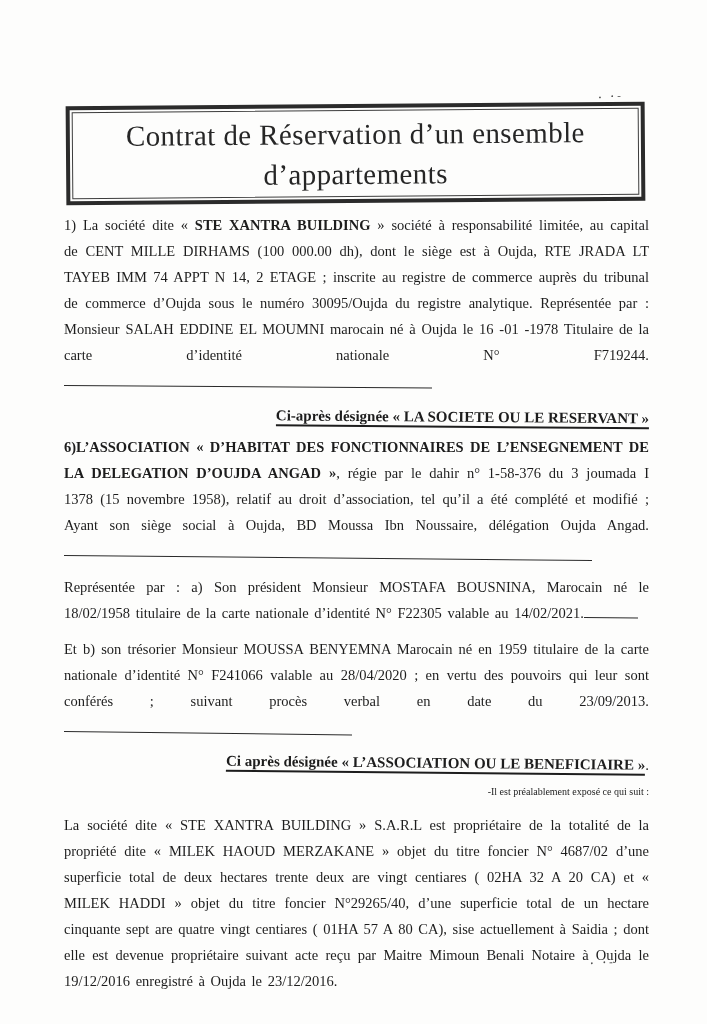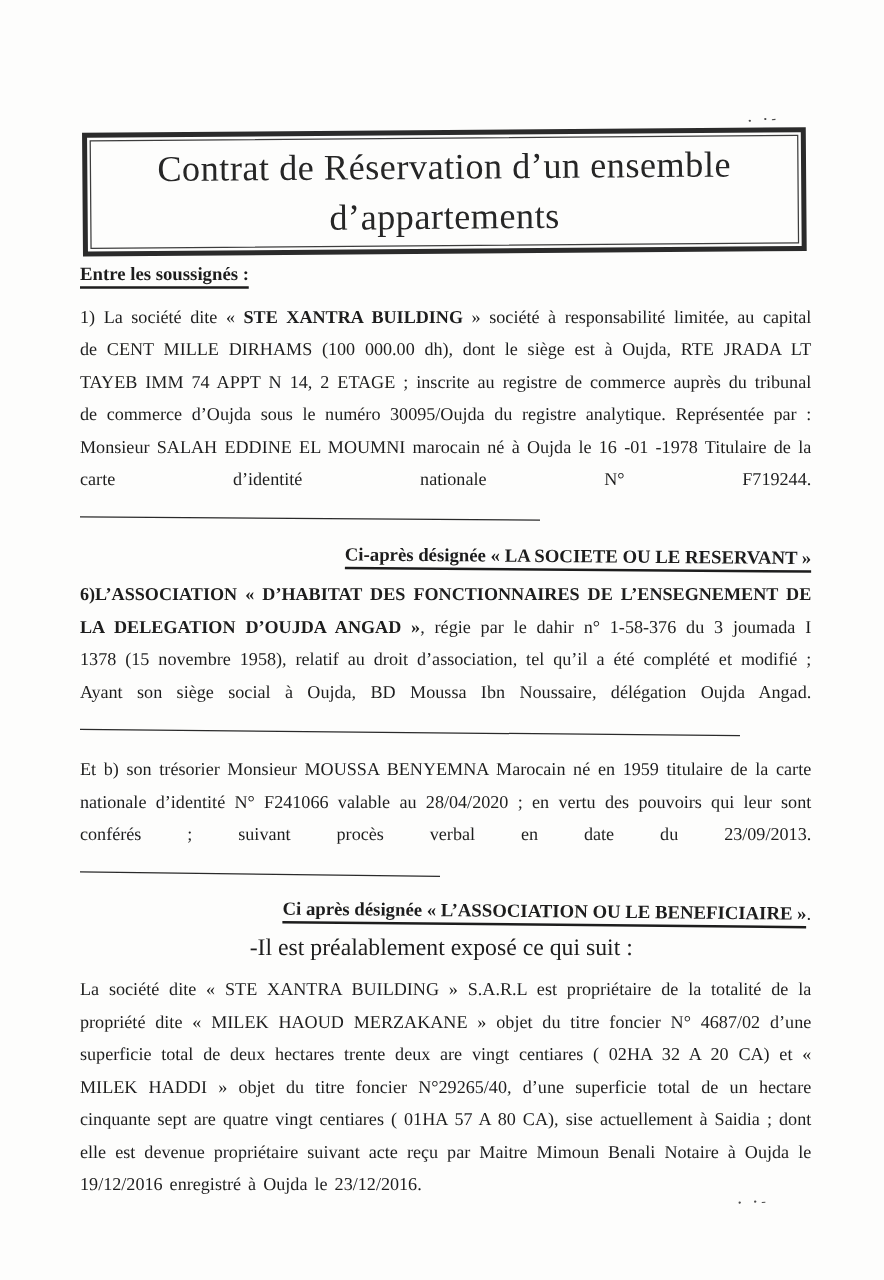--- a/index.html
+++ b/index.html
@@ -37,21 +37,21 @@
   .para{
     font-size:14.5px;line-height:26px;text-align:justify;
     margin:0 0 10px 0;word-spacing:2px;
   }
   .para b{font-weight:bold;}
 
   .designation{font-size:15px;text-align:right;margin:0 0 4px 0;line-height:24px;}
   .designation.first{transform:rotate(0.45deg);margin-bottom:6px;}
   .designation.second{transform:rotate(0.55deg);margin:4px 0 6px 0;}
 
-  .expose-intro{font-size:19px;line-height:24px;margin:0 0 8px -7px;text-align:center;}
+  .expose-intro{font-size:10px;line-height:24px;margin:0 0 8px -7px;text-align:right;}
 
   .sig{
     display:inline-block;height:11px;
     border-bottom:1.5px solid #2a2a2a;
     transform:rotate(0.4deg);transform-origin:0 100%;
   }
   .sig.w1{width:368px;}
   .sig.w2{width:528px;transform:rotate(0.55deg);}
   .sig.w3{width:54px;}
   .sig.w4{width:288px;transform:rotate(0.7deg);}
@@ -64,28 +64,28 @@
   <div class="pencil top">· ·‐</div>
 
   <div class="title-box">
     <div class="title-inner">
       <h1 class="doc-title"><span>Contrat de Réservation d’un ensemble</span><br><span>d’appartements</span></h1>
     </div>
   </div>
 
   <div class="content">
 
-    <p class="parties-heading"><span class="bu">Entre les soussignés :</span></p>
 
     <p class="para"><span>1) La société dite «  </span><b>STE XANTRA BUILDING</b><span> » société à responsabilité limitée, au capital de CENT MILLE DIRHAMS (100 000.00 dh), dont le siège est à Oujda, RTE JRADA LT TAYEB IMM 74 APPT N 14, 2 ETAGE ; inscrite au registre de commerce auprès du tribunal de commerce d’Oujda sous le numéro 30095/Oujda du registre analytique. Représentée par : Monsieur SALAH EDDINE EL MOUMNI marocain né à Oujda le 16 -01 -1978 Titulaire de la carte d’identité  nationale N° F719244.</span><span class="sig w1"></span></p>
 
     <p class="designation first"><span class="bu">Ci-après désignée « LA SOCIETE OU LE RESERVANT »</span></p>
 
     <p class="para"><b>6)L’ASSOCIATION « D’HABITAT DES FONCTIONNAIRES DE L’ENSEGNEMENT DE LA DELEGATION D’OUJDA ANGAD »</b><span>, régie par le dahir n° 1-58-376 du 3 joumada I 1378 (15 novembre 1958), relatif au droit d’association, tel qu’il a été complété et modifié ; Ayant son siège social à Oujda, BD Moussa Ibn Noussaire, délégation Oujda Angad.</span><span class="sig w2"></span></p>
 
+    <p class="para"><span>Représentée par : a) Son président Monsieur MOSTAFA BOUSNINA, Marocain né le 18/02/1958 titulaire de la carte nationale d’identité N° F22305 valable au 14/02/2021.</span><span class="sig w3"></span></p>
 
     <p class="para"><span>Et b) son trésorier Monsieur MOUSSA BENYEMNA Marocain né en 1959 titulaire de la carte nationale d’identité N° F241066  valable au 28/04/2020 ; en vertu des pouvoirs qui leur sont conférés ; suivant procès verbal en date du 23/09/2013.</span><span class="sig w4"></span></p>
 
     <p class="designation second"><span class="bu">Ci après désignée «  L’ASSOCIATION OU LE BENEFICIAIRE »</span><span>.</span></p>
 
     <p class="expose-intro">-Il est préalablement exposé ce qui suit :</p>
 
     <p class="para">La société dite «  STE XANTRA BUILDING » S.A.R.L est propriétaire de la totalité de la propriété dite « MILEK HAOUD MERZAKANE » objet du titre foncier N° 4687/02 d’une superficie total de deux hectares trente deux are vingt centiares ( 02HA 32 A 20 CA) et « MILEK HADDI » objet du titre foncier N°29265/40, d’une superficie total de un hectare cinquante sept are quatre vingt centiares ( 01HA 57 A 80 CA), sise actuellement à Saidia   ; dont elle est devenue propriétaire suivant acte reçu par Maitre Mimoun Benali Notaire à Oujda le 19/12/2016 enregistré à Oujda le 23/12/2016.</p>
 
   </div>

